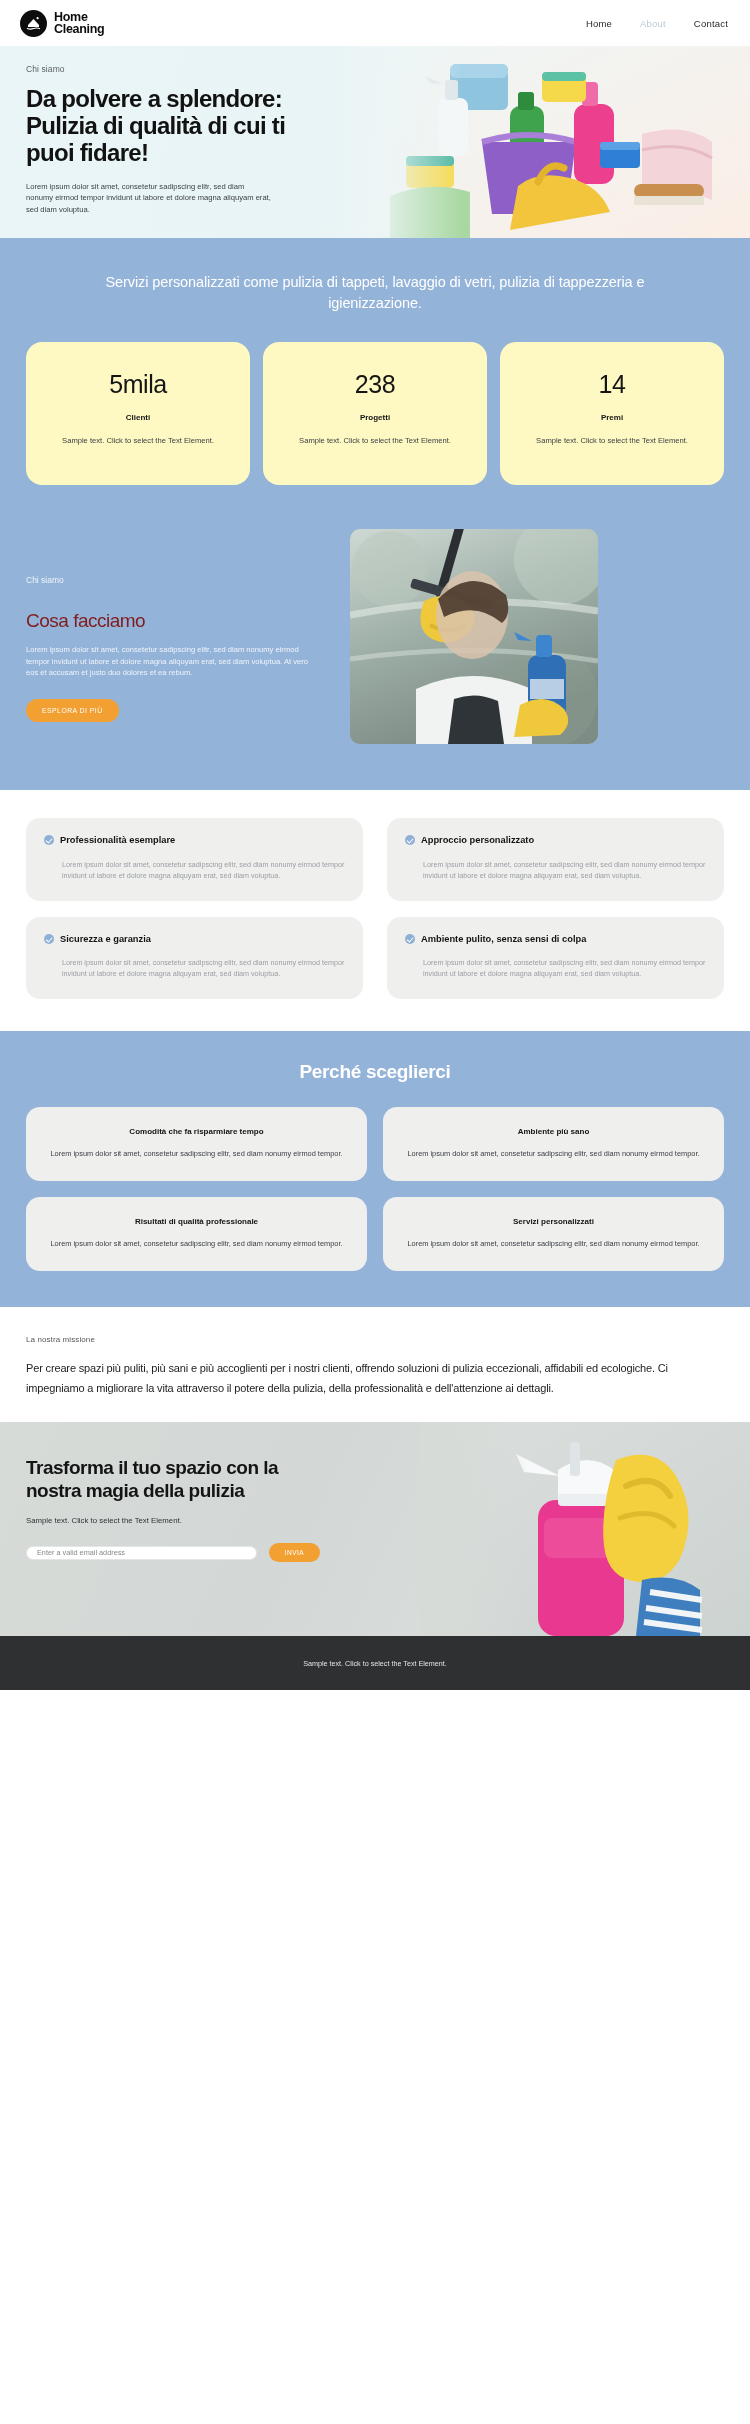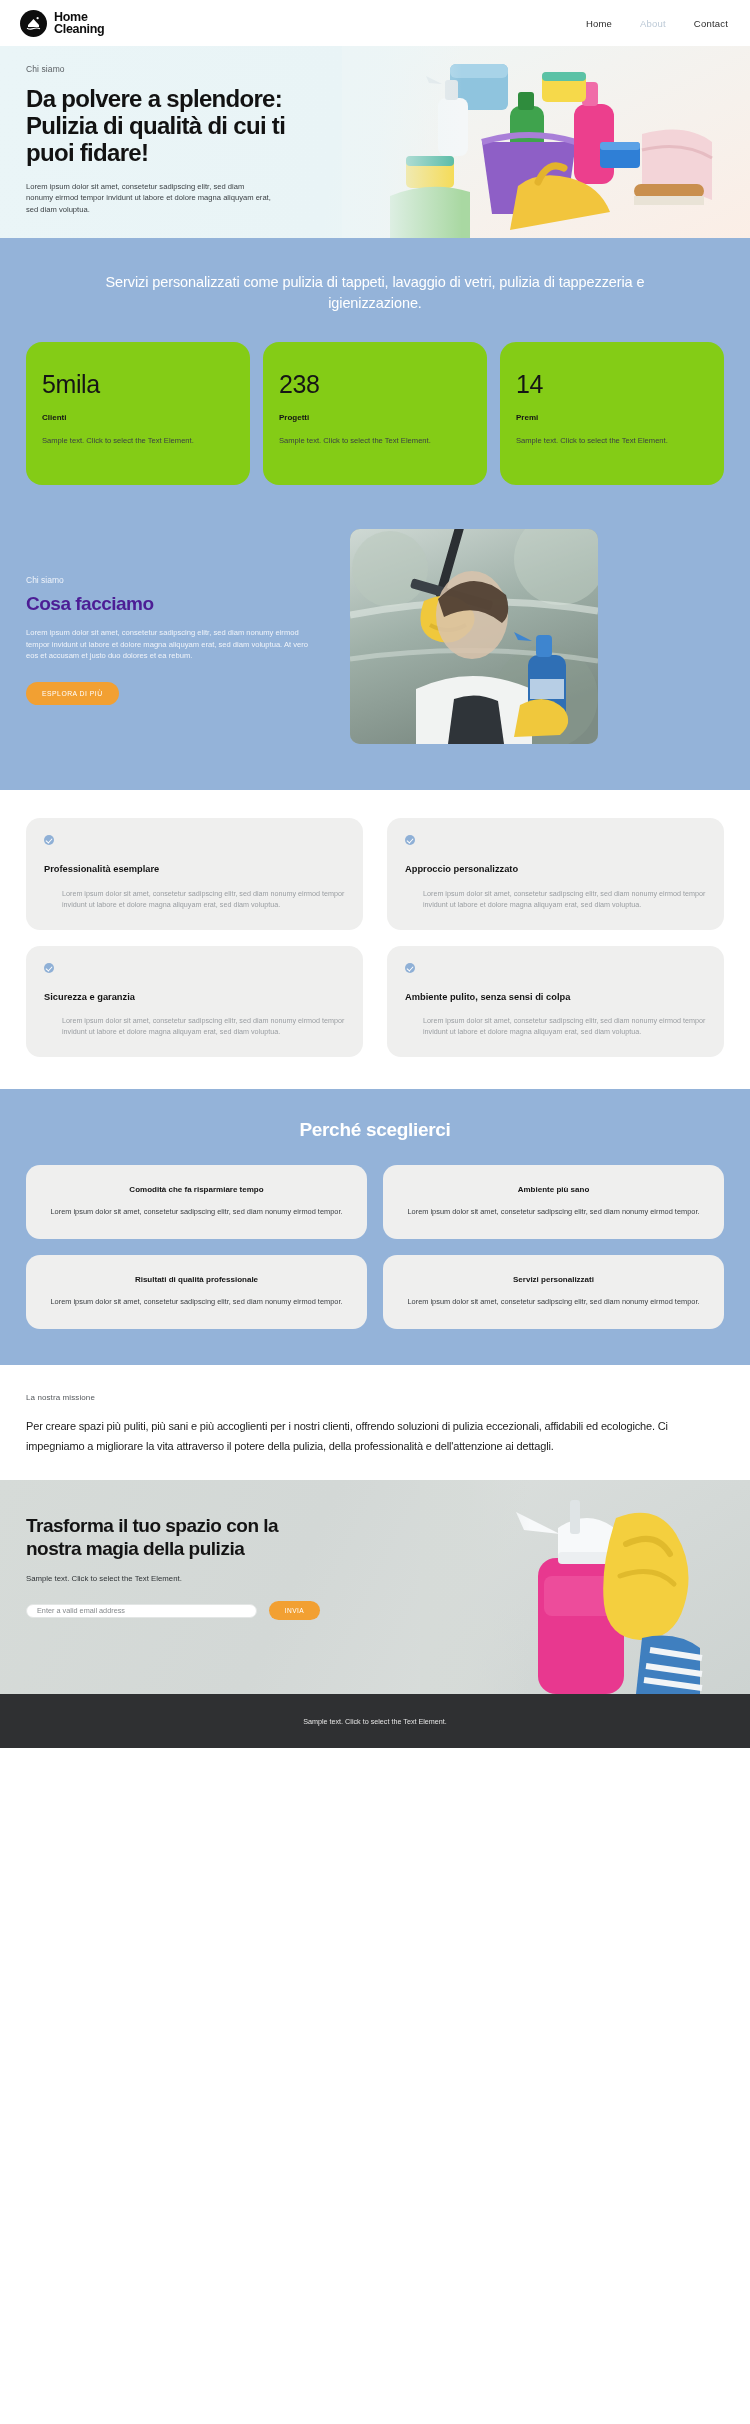--- a/index.html
+++ b/index.html
@@ -80,38 +80,38 @@
     color: #ffffff;
     font-size: 14.5px;
     line-height: 21px;
     font-weight: 400;
     letter-spacing: -0.1px;
   }
   .stats {
     display: flex; gap: 13px; padding: 28px 26px 44px 26px;
   }
   .stat-card {
-    flex: 1; background: #84cc16; border-radius: 16px;
-    padding: 28px 16px 26px 16px; text-align: left;
+    flex: 1; background: #fef9c3; border-radius: 16px;
+    padding: 28px 16px 26px 16px; text-align: center;
     min-height: 143px;
   }
   .stat-num { font-size: 25px; font-weight: 400; color: #151515; letter-spacing: -0.4px; }
   .stat-label { margin-top: 14px; font-size: 8px; font-weight: 700; color: #151515; }
   .stat-desc { margin-top: 13px; font-size: 7.6px; line-height: 11.5px; color: #3c4044; }
 
   
   .about {
     display: flex; gap: 24px; padding: 0 26px 46px 26px;
     align-items: flex-start;
   }
   .about-left { width: 300px; padding-top: 46px; }
   .about-eyebrow { font-size: 8.5px; color: #eef3fa; }
   .about h2 {
-    margin-top: 8px; font-size: 19px; font-weight: 700;
-    color: #4c1d95; letter-spacing: -0.5px;
+    margin-top: 25px; font-size: 19px; font-weight: 400;
+    color: #7f1d1d; letter-spacing: -0.5px;
   }
   .about p {
     margin-top: 12px; font-size: 7.6px; line-height: 11.6px;
     color: #f0f4fa; width: 284px;
   }
   .btn-orange {
     display: inline-block; margin-top: 20px;
     background: #f2a032; color: #ffffff;
     font-size: 6.8px; letter-spacing: 0.5px;
     padding: 8px 16px; border-radius: 14px; border: none;
@@ -126,22 +126,22 @@
   
   .features {
     background: #ffffff; padding: 28px 26px 32px 26px;
     display: grid; grid-template-columns: 1fr 1fr;
     column-gap: 24px; row-gap: 16px;
   }
   .feat {
     background: #efefee; border-radius: 14px; padding: 16px 18px 20px 18px;
   }
   .feat-head {
-    display: flex; align-items: flex-start; gap: 18px;
-    font-size: 9.3px; font-weight: 700; color: #141414; line-height: 12.5px; flex-direction: column;
+    display: flex; align-items: flex-start; gap: 6px;
+    font-size: 9.3px; font-weight: 700; color: #141414; line-height: 12.5px;
   }
   .check {
     width: 10px; height: 10px; border-radius: 50%;
     background: #8fb0d6; flex: 0 0 auto; margin-top: 1px;
     position: relative;
   }
   .check::after {
     content: ""; position: absolute; left: 3px; top: 2.2px;
     width: 3px; height: 5px; border: solid #ffffff;
     border-width: 0 1.3px 1.3px 0; transform: rotate(42deg);

